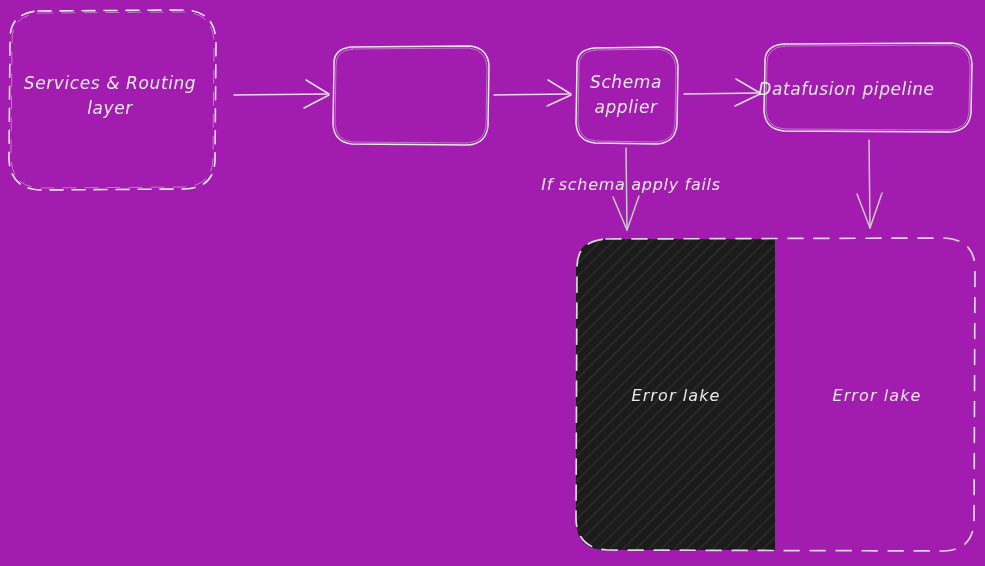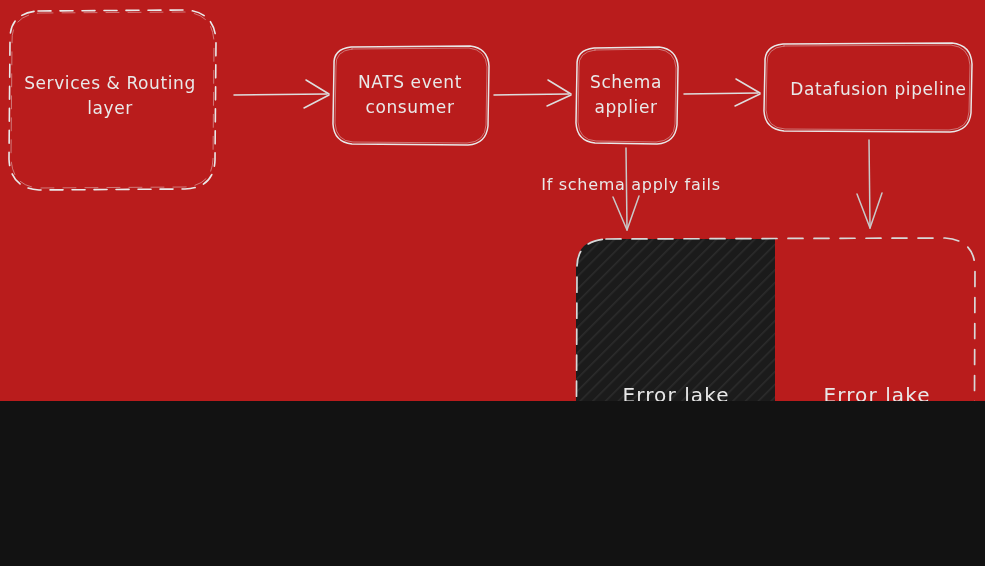--- a/index.html
+++ b/index.html
@@ -3,24 +3,25 @@
 <meta charset="utf-8">
 <style>
   html, body {
     margin: 0;
     padding: 0;
     background: #121212;
   }
   #canvas {
     position: relative;
     width: 985px;
-    height: 401px;
-    background: #b91c1c;
+    height: 566px;
+    background: #a21caf;
     overflow: hidden;
     font-family: "DejaVu Sans", sans-serif;
+    font-style: italic;
   }
   .svg-layer {
     position: absolute;
     inset: 0;
     width: 985px;
     height: 566px;
   }
   .node-label {
     position: absolute;
     color: #e9e9e9;
@@ -42,21 +43,21 @@
     letter-spacing: 0.7px;
     white-space: nowrap;
     transform: translate(-50%, -50%);
     pointer-events: none;
     text-align: right;
   }
   .lake-label {
     position: absolute;
     color: #e9e9e9;
     font-family: "DejaVu Sans", sans-serif;
-    font-size: 20px;
+    font-size: 16px;
     letter-spacing: 1.1px;
     white-space: nowrap;
     transform: translate(-50%, -50%);
     pointer-events: none;
   }
   .hit {
     position: absolute;
     background: transparent;
   }
 </style>
@@ -130,25 +131,23 @@
 
     <g fill="none" stroke="#c9c9c9" stroke-width="1.5" stroke-linecap="round">
       <path d="M869,140 L870,226"></path>
       <path d="M857,194 L870,228"></path>
       <path d="M882,193 L870,228"></path>
     </g>
   </svg>
 
   <div class="node-label" style="left:110px; top:96px; width:200px;">Services &amp; Routing
 layer</div>
-  <div class="node-label" style="left:410px; top:95px; width:150px;">NATS event
-consumer</div>
   <div class="node-label" style="left:626px; top:95px; width:100px;text-align:center;">Schema
 applier</div>
-  <div class="node-label" style="left:867px; top:89px; width:200px;padding-left:23px;">Datafusion pipeline</div>
+  <div class="node-label" style="left:835px; top:89px; width:200px;padding-left:23px;">Datafusion pipeline</div>
 
   <div class="edge-label" style="left:631px; top:184px;">If schema apply fails</div>
 
   <div class="lake-label" style="left:676px; top:395px;">Error lake</div>
   <div class="lake-label" style="left:877px; top:395px;">Error lake</div>
 
   <div class="hit" style="left:8px; top:10px; width:208px; height:180px;"></div>
   <div class="hit" style="left:332px; top:46px; width:157px; height:99px;"></div>
   <div class="hit" style="left:575px; top:47px; width:103px; height:97px;"></div>
   <div class="hit" style="left:763px; top:43px; width:209px; height:90px;"></div>

